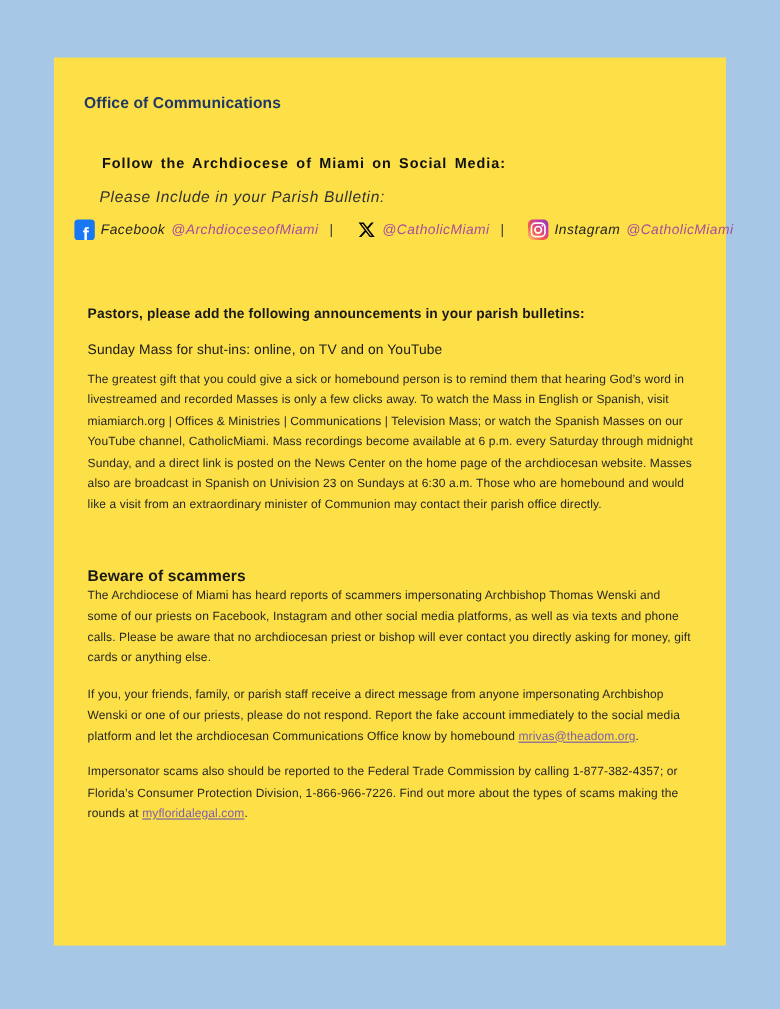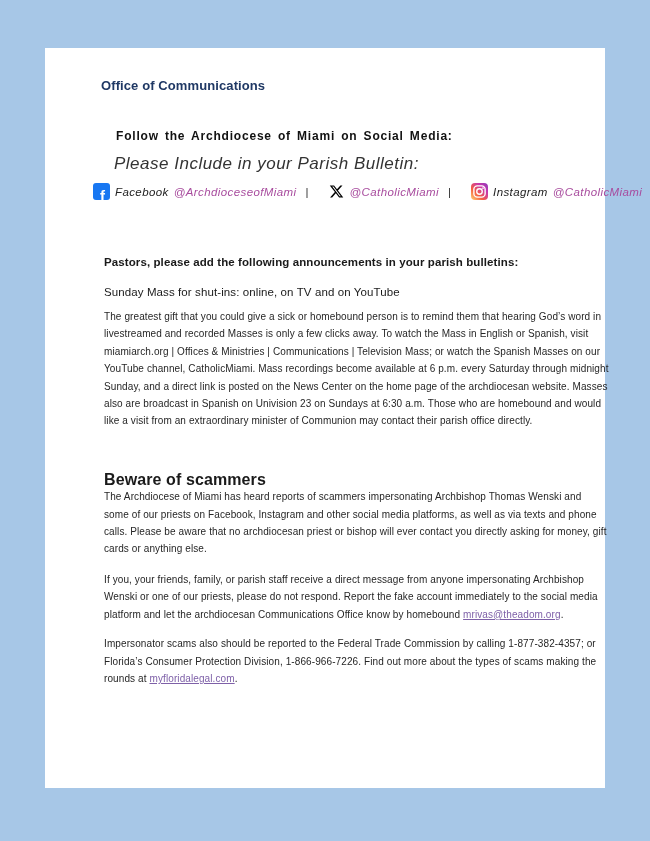--- a/index.html
+++ b/index.html
@@ -7,43 +7,42 @@
   body {
     background: #A7C7E7;
     font-family: "Liberation Sans", sans-serif;
     position: relative;
     overflow: hidden;
   }
   .page {
     position: absolute;
     left: 45px; top: 48px;
     width: 560px; height: 740px;
-    background: #ffffff;
-    padding-left: 31px;
+    background: #fde047;
   }
   .doc-title {
     margin: 30px 0 0 25px;
     font-size: 13px;
     font-weight: bold;
     line-height: 16px;
     color: #1F3864;
     letter-spacing: 0.1px;
   }
   .follow-heading {
     margin: 35px 0 0 40px;
     font-size: 12px;
     font-weight: bold;
     line-height: 14px;
     color: #111111;
     letter-spacing: 0.8px;
     word-spacing: 2px;
   }
   .please-include {
     margin: 14px 0 0 38px;
-    font-size: 17px;
+    font-size: 13px;
     font-style: italic;
     line-height: 14px;
     color: #333333;
     letter-spacing: 0.5px;
   }
   .social-row {
     margin: 12px 0 0 17px;
     display: flex;
     align-items: center;
     gap: 5px;
@@ -117,21 +116,21 @@
   .body-para {
     margin: 8px 27px 0 28px;
     width: 505px;
     font-size: 10px;
     line-height: 17.4px;
     color: #262626;
     letter-spacing: 0.1px;
   }
   .beware-heading {
     margin: 41px 0 0 28px;
-    font-size: 16px;
+    font-size: 13px;
     font-weight: bold;
     line-height: 17.4px;
     color: #1A1A1A;
     letter-spacing: 0.1px;
   }
   .tight { margin-top: 0; }
   .para-gap { margin-top: 13px; }
   .para-gap2 { margin-top: 12px; }
   .body-link {
     color: #7E60A8;

